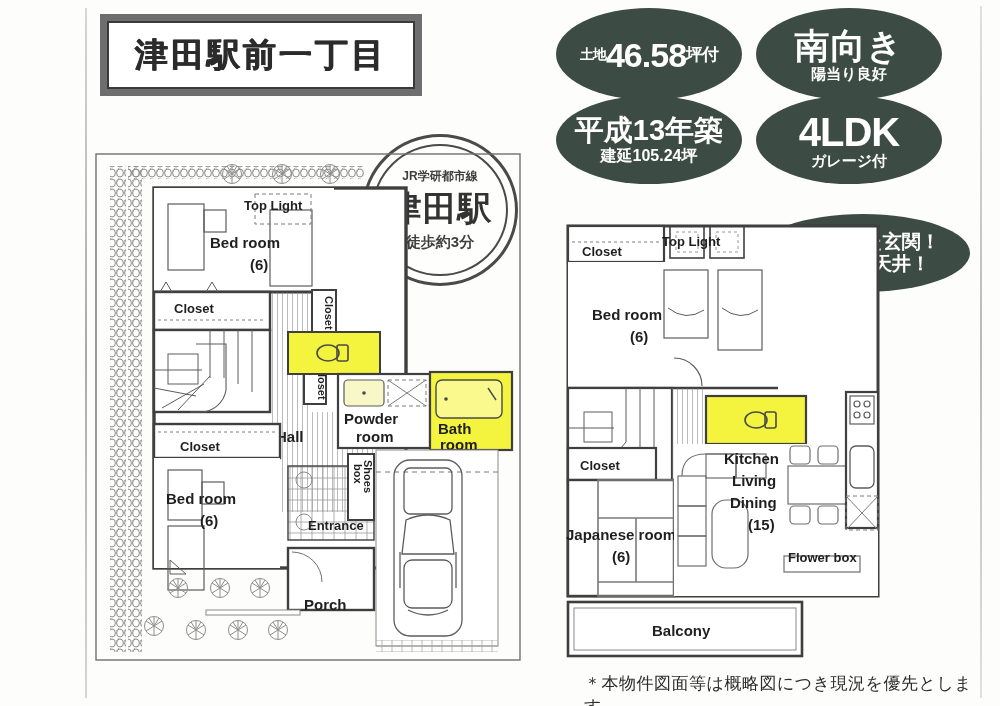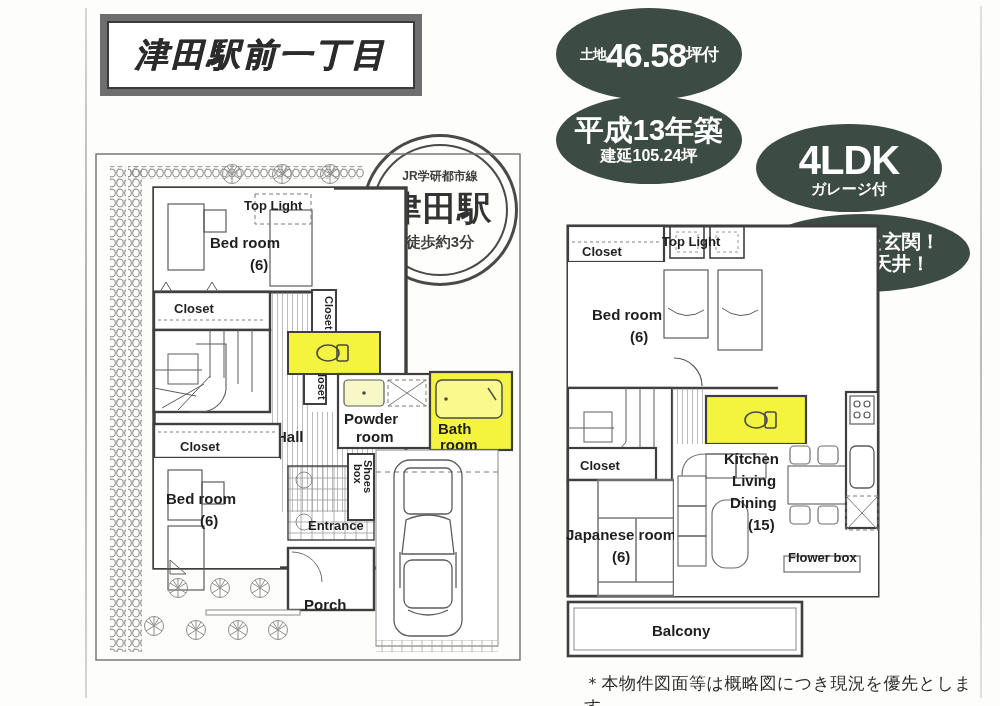--- a/index.html
+++ b/index.html
@@ -12,21 +12,21 @@
   .scanline{position:absolute;top:8px;left:85px;width:2px;height:690px;
             background:linear-gradient(to bottom,#cfcfcf,#9a9a9a,#cfcfcf);opacity:.85;}
   .scanline-r{position:absolute;top:6px;right:18px;width:2px;height:692px;
             background:linear-gradient(to bottom,#d8d8d8,#a8a8a8,#d8d8d8);opacity:.8;}
 
   
   .title-plate{position:absolute;left:100px;top:14px;width:322px;height:82px;
                border:7px solid #6e6e6e;background:#fff;box-sizing:border-box;
                display:flex;align-items:center;justify-content:center;}
   .title-plate-inner{border:2px solid #3a3a3a;width:100%;height:100%;
-               display:flex;align-items:center;justify-content:center;box-sizing:border-box;font-style:italic;}
+               display:flex;align-items:center;justify-content:center;box-sizing:border-box;}
   .title-text{font-family:"DejaVu Serif","Liberation Serif",serif;font-weight:bold;
               font-size:33px;letter-spacing:3px;color:#2b2b2b;
               text-shadow:0.6px 0 #2b2b2b,-0.6px 0 #2b2b2b;}
 
   
   .badge{position:absolute;border-radius:50%;background:#3c4b43;color:#fff;
          display:flex;flex-direction:column;align-items:center;justify-content:center;
          text-align:center;line-height:1;}
   .badge .b-main{font-weight:bold;white-space:nowrap;}
   .badge .b-sub{font-weight:bold;white-space:nowrap;}
@@ -39,21 +39,21 @@
   #badge-land .num{font-size:34px;vertical-align:middle;}
 
   #badge-south{left:756px;top:8px;width:186px;height:92px;}
   #badge-south .b-main{font-size:35px;letter-spacing:1px;}
   #badge-south .b-sub{font-size:15px;margin-top:3px;}
 
   #badge-year{left:556px;top:96px;width:186px;height:88px;}
   #badge-year .b-main{font-size:29px;letter-spacing:0px;}
   #badge-year .b-sub{font-size:16px;margin-top:3px;}
 
-  #badge-ldk{left:756px;top:124px;width:186px;height:88px;}
+  #badge-ldk{left:756px;top:96px;width:186px;height:88px;}
   #badge-ldk .b-main{font-size:40px;letter-spacing:-1px;}
   #badge-ldk .b-sub{font-size:15px;margin-top:1px;}
 
   #badge-feature{left:756px;top:214px;width:214px;height:78px;}
   #badge-feature .b-main{font-size:19px;line-height:1.18;}
 
   
   .stamp{position:absolute;left:362px;top:134px;width:150px;height:146px;
          border:3px solid #4a4a4a;border-radius:50%;background:rgba(255,255,255,.55);
          display:flex;flex-direction:column;align-items:center;justify-content:center;}
@@ -92,20 +92,24 @@
       <span class="title-text">津田駅前一丁目</span>
     </div>
   </div>
 
   <div class="badge" id="badge-land">
     <div class="b-main">
       <span class="pre">土地</span><span class="num">46.58</span><span class="post">坪付</span>
     </div>
   </div>
 
+  <div class="badge" id="badge-south">
+    <div class="b-main">南向き</div>
+    <div class="b-sub">陽当り良好</div>
+  </div>
 
   <div class="badge" id="badge-year">
     <div class="b-main">平成13年築</div>
     <div class="b-sub">建延105.24坪</div>
   </div>
 
   <div class="badge" id="badge-ldk">
     <div class="b-main">4LDK</div>
     <div class="b-sub">ガレージ付</div>
   </div>

